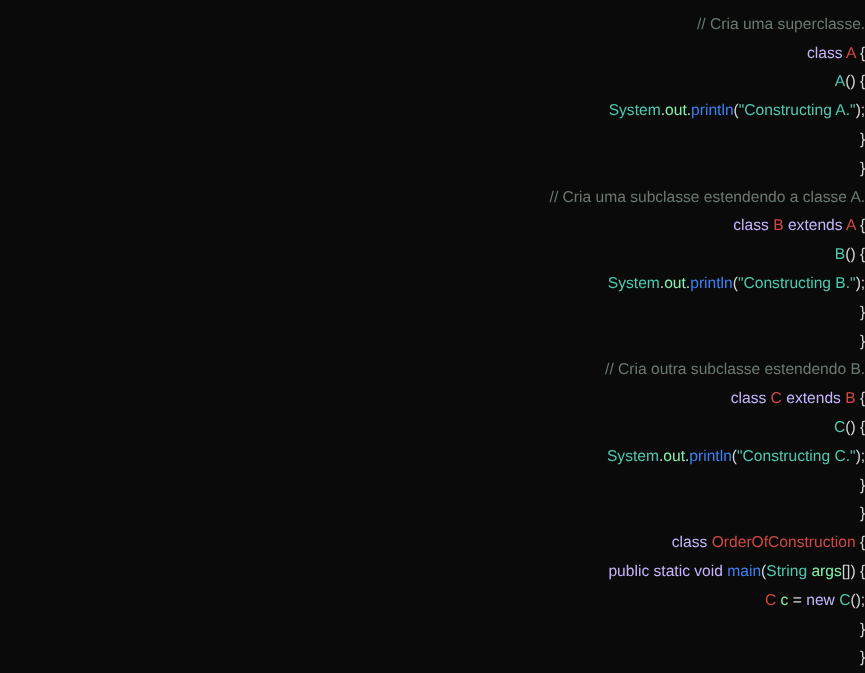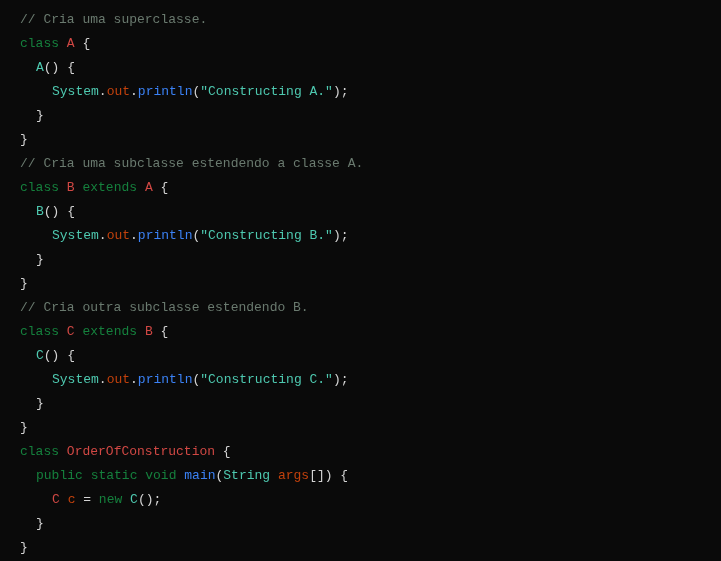--- a/index.html
+++ b/index.html
@@ -5,31 +5,32 @@
   * { margin: 0; padding: 0; box-sizing: border-box; }
   body {
     background: #0a0a0a;
     font-family: Consolas, "Courier New", monospace;
     font-size: 13px;
     line-height: 24px;
     padding: 8px 0 8px 20px;
     color: #d4d4d4;
   }
   pre {
-    font-family: Liberation Mono, monospace;
+    font-family: Liberation Sans, sans-serif;
     white-space: pre;
+    text-align: right;
   }
   .line { display: block; min-height: 24px; }
   .ind1 { padding-left: 16px; }
   .ind2 { padding-left: 32px; }
   .tok-comment { color: #6a7a6f; }
-  .tok-keyword { color: #15803d; }
+  .tok-keyword { color: #c4b5fd; }
   .tok-class   { color: #d14844; }
   .tok-type    { color: #4ec9b0; }
   .tok-method  { color: #3b82f6; }
   .tok-string  { color: #4ec9b0; }
   .tok-punc    { color: #d4d4d4; }
-  .tok-var     { color: #c2410c; }
+  .tok-var     { color: #86efac; }
 </style>
 </head>
 <body>
 
 <pre id="code-block"><span class="line"><span class="tok-comment">// Cria uma superclasse.</span></span><span class="line"><span class="tok-keyword">class</span><span> </span><span class="tok-class">A</span><span class="tok-punc"> {</span></span><span class="line ind1"><span class="tok-type">A</span><span class="tok-punc">() {</span></span><span class="line ind2"><span class="tok-type">System</span><span class="tok-punc">.</span><span class="tok-var">out</span><span class="tok-punc">.</span><span class="tok-method">println</span><span class="tok-punc">(</span><span class="tok-string">"Constructing A."</span><span class="tok-punc">);</span></span><span class="line ind1"><span class="tok-punc">}</span></span><span class="line"><span class="tok-punc">}</span></span><span class="line"><span class="tok-comment">// Cria uma subclasse estendendo a classe A.</span></span><span class="line"><span class="tok-keyword">class</span><span> </span><span class="tok-class">B</span><span> </span><span class="tok-keyword">extends</span><span> </span><span class="tok-class">A</span><span class="tok-punc"> {</span></span><span class="line ind1"><span class="tok-type">B</span><span class="tok-punc">() {</span></span><span class="line ind2"><span class="tok-type">System</span><span class="tok-punc">.</span><span class="tok-var">out</span><span class="tok-punc">.</span><span class="tok-method">println</span><span class="tok-punc">(</span><span class="tok-string">"Constructing B."</span><span class="tok-punc">);</span></span><span class="line ind1"><span class="tok-punc">}</span></span><span class="line"><span class="tok-punc">}</span></span><span class="line"><span class="tok-comment">// Cria outra subclasse estendendo B.</span></span><span class="line"><span class="tok-keyword">class</span><span> </span><span class="tok-class">C</span><span> </span><span class="tok-keyword">extends</span><span> </span><span class="tok-class">B</span><span class="tok-punc"> {</span></span><span class="line ind1"><span class="tok-type">C</span><span class="tok-punc">() {</span></span><span class="line ind2"><span class="tok-type">System</span><span class="tok-punc">.</span><span class="tok-var">out</span><span class="tok-punc">.</span><span class="tok-method">println</span><span class="tok-punc">(</span><span class="tok-string">"Constructing C."</span><span class="tok-punc">);</span></span><span class="line ind1"><span class="tok-punc">}</span></span><span class="line"><span class="tok-punc">}</span></span><span class="line"><span class="tok-keyword">class</span><span> </span><span class="tok-class">OrderOfConstruction</span><span class="tok-punc"> {</span></span><span class="line ind1"><span class="tok-keyword">public</span><span> </span><span class="tok-keyword">static</span><span> </span><span class="tok-keyword">void</span><span> </span><span class="tok-method">main</span><span class="tok-punc">(</span><span class="tok-type">String</span><span> </span><span class="tok-var">args</span><span class="tok-punc">[]) {</span></span><span class="line ind2"><span class="tok-class">C</span><span> </span><span class="tok-var">c</span><span class="tok-punc"> = </span><span class="tok-keyword">new</span><span> </span><span class="tok-type">C</span><span class="tok-punc">();</span></span><span class="line ind1"><span class="tok-punc">}</span></span><span class="line"><span class="tok-punc">}</span></span></pre>
 
 </body></html>

